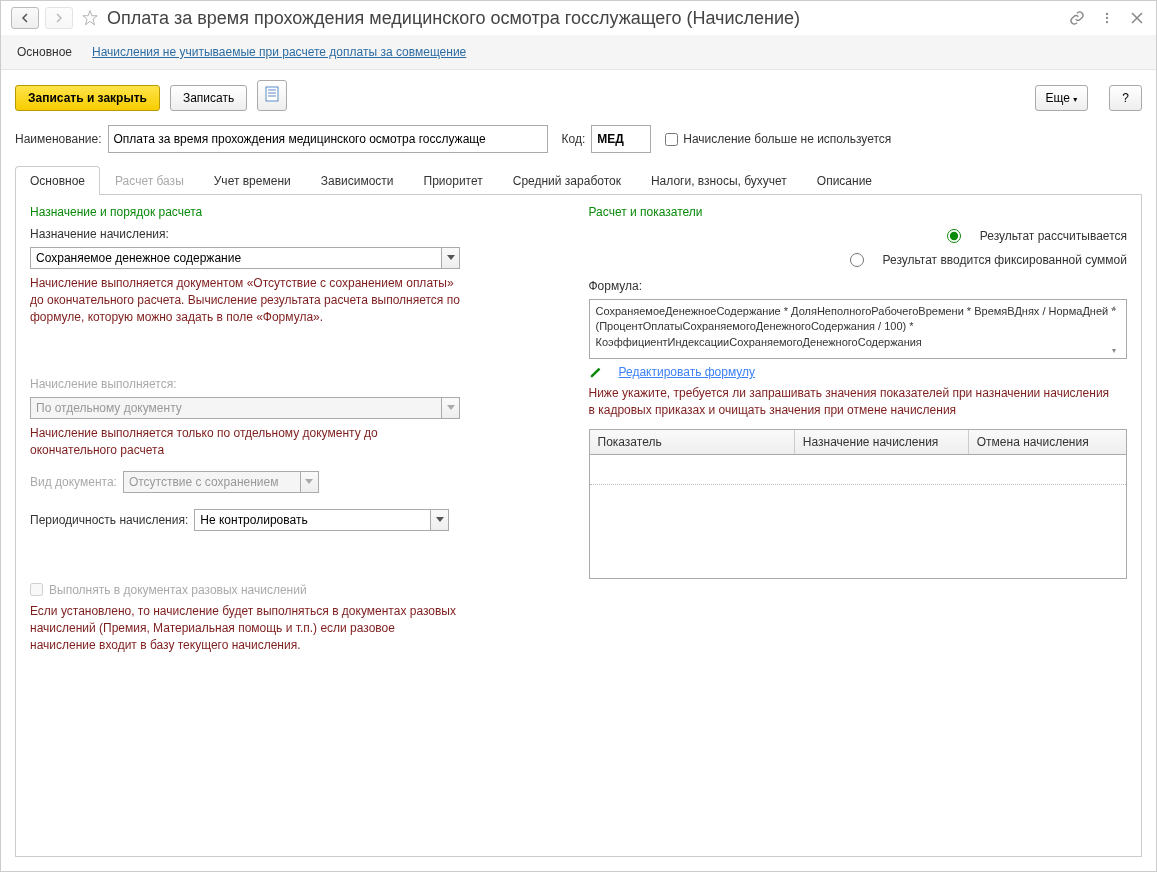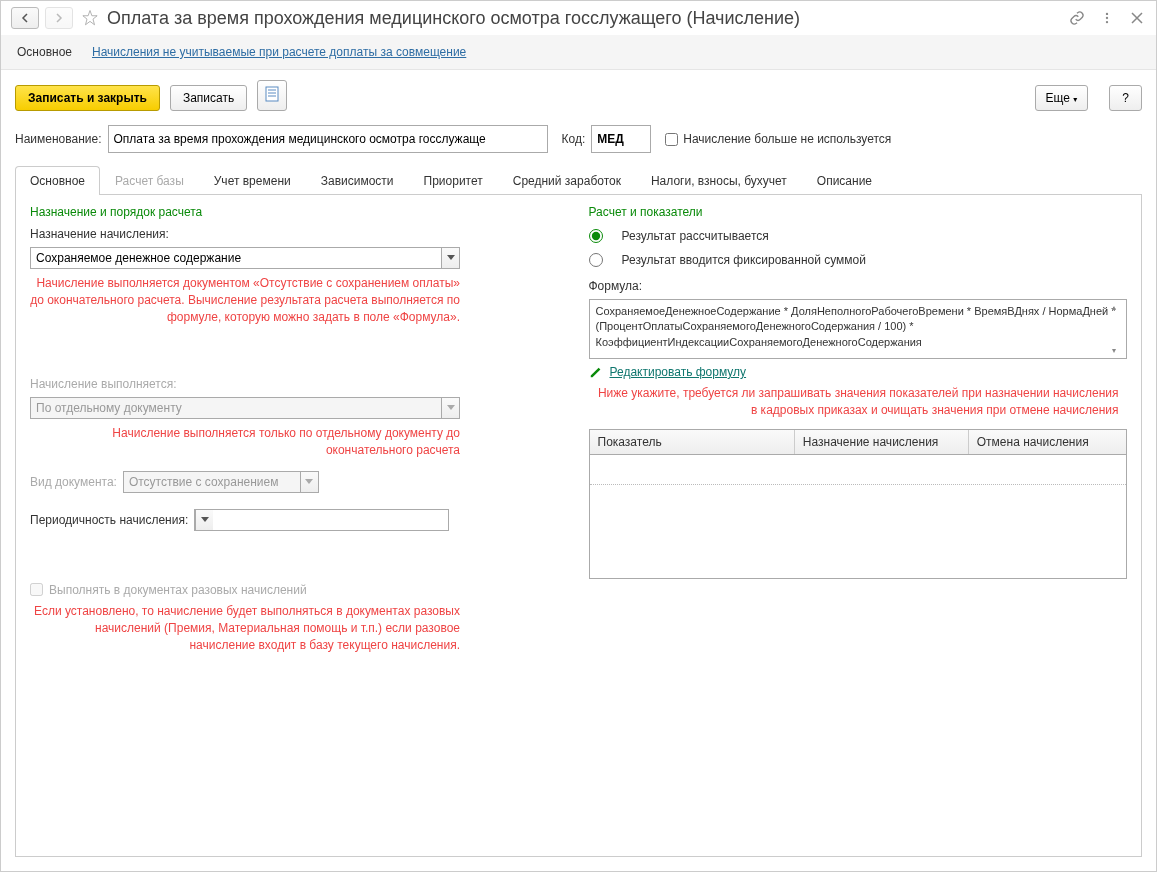--- a/index.html
+++ b/index.html
@@ -33,29 +33,29 @@
 .tab.disabled { color: #aaa; }
 .content { display: flex; flex: 1; padding: 10px 14px; gap: 20px; border: 1px solid #ccc; border-top: none; margin: 0 14px 14px 14px; overflow: hidden; }
 .col { flex: 1; display: flex; flex-direction: column; gap: 6px; }
 .section-title { color: #0a8a0a; font-size: 12px; margin-bottom: 2px; }
 .field-label { color: #333; }
 .field-label.disabled { color: #aaa; }
 .dropdown { display: flex; border: 1px solid #aaa; height: 22px; }
 .dropdown-input { flex: 1; border: none; padding: 3px 5px; font-size: 12px; background: #fff; }
 .dropdown-btn { width: 18px; border-left: 1px solid #aaa; background: linear-gradient(#fafafa,#eee); display: flex; align-items: center; justify-content: center; cursor: pointer; }
 .dropdown-btn svg { width: 8px; height: 6px; }
-.note { color: #ef4444; font-size: 12px; line-height: 1.4; text-align: right; }
+.note { color: #7f1d1d; font-size: 12px; line-height: 1.4; }
 .spacer { height: 40px; }
 .inline-row { display: flex; align-items: center; gap: 6px; }
-.radio-row { display: flex; align-items: center; gap: 19px; padding: 2px 0; }
+.radio-row { display: flex; align-items: center; gap: 19px; padding: 2px 0; justify-content: flex-end; }
 .radio-row input { width: 14px; height: 14px; accent-color: #0a8a0a; }
 .formula-box { border: 1px solid #aaa; padding: 4px 6px; height: 60px; font-size: 11px; line-height: 1.4; overflow: hidden; position: relative; }
 .formula-scroll { position: absolute; right: 2px; top: 2px; bottom: 2px; width: 12px; display: flex; flex-direction: column; justify-content: space-between; }
 .formula-scroll span { font-size: 8px; color: #888; cursor: pointer; }
-.edit-link { display: flex; align-items: center; gap: 7px; color: #0f766e; text-decoration: underline; cursor: pointer; }
+.edit-link { display: flex; align-items: center; gap: 16px; color: #3b82f6; text-decoration: underline; cursor: pointer; }
 .edit-link svg { width: 14px; height: 14px; }
 .indicators-table { border: 1px solid #aaa; margin-top: 4px; height: 150px; }
 .indicators-header { display: flex; background: linear-gradient(#fafafa,#eee); border-bottom: 1px solid #aaa; }
 .indicators-header > div { padding: 5px 8px; border-right: 1px solid #ccc; font-size: 12px; }
 .indicators-header > div:last-child { border-right: none; }
 .indicators-body { height: 30px; border-bottom: 1px dotted #bbb; }
 .chk { width: 13px; height: 13px; }
 .disabled-input { background: #f5f5f5; color: #999; }
 </style>
 </head>
@@ -180,20 +180,21 @@
               <svg viewBox="0 0 8 6">
                 <path d="M0 0 L4 5 L8 0" fill="#aaa"></path>
               </svg>
             </div>
         </div>
       </div>
 
       <div class="inline-row" style="margin-top:10px">
         <span class="field-label">Периодичность начисления:</span>
         <div class="dropdown" style="width:255px">
+          <input class="dropdown-input" value="Не контролировать" style="">
           <div class="dropdown-btn">
               <svg viewBox="0 0 8 6">
                 <path d="M0 0 L4 5 L8 0" fill="#555"></path>
               </svg>
             </div>
         </div>
       </div>
 
       <div class="spacer"></div>
 

